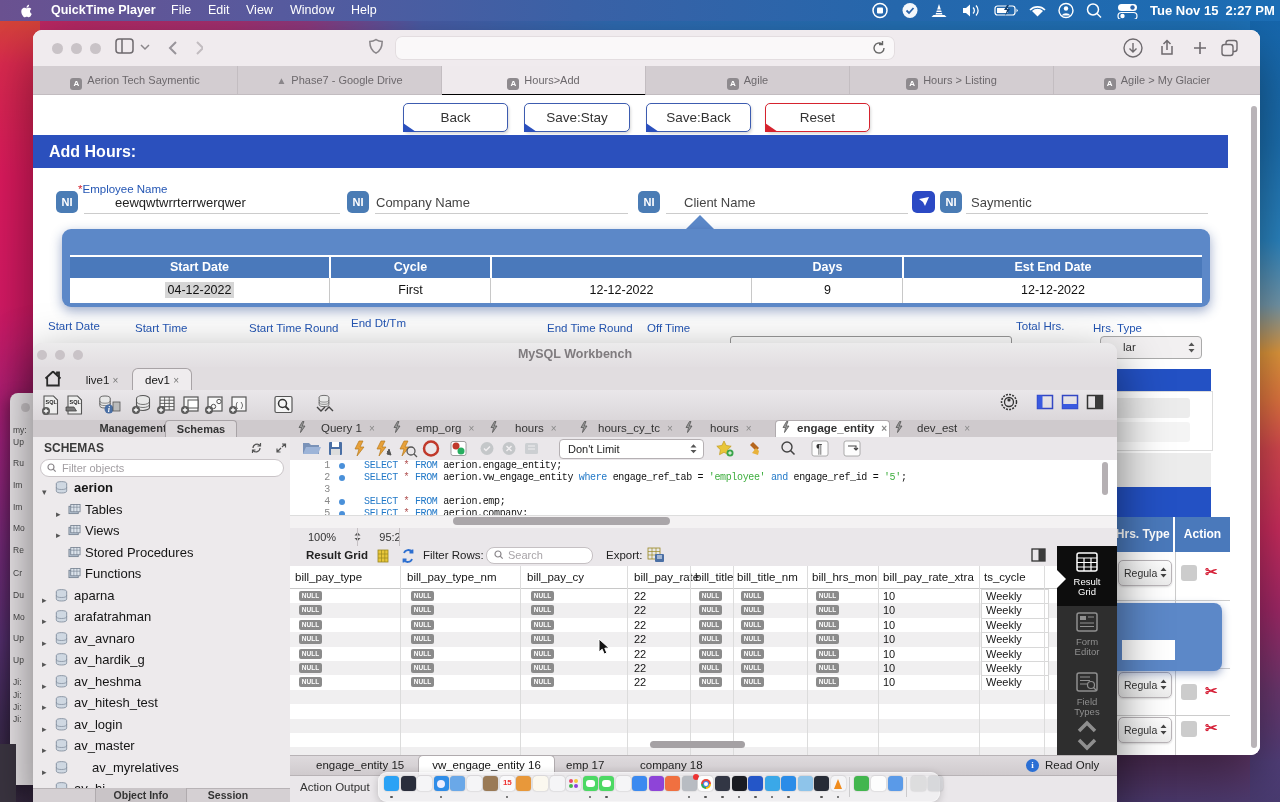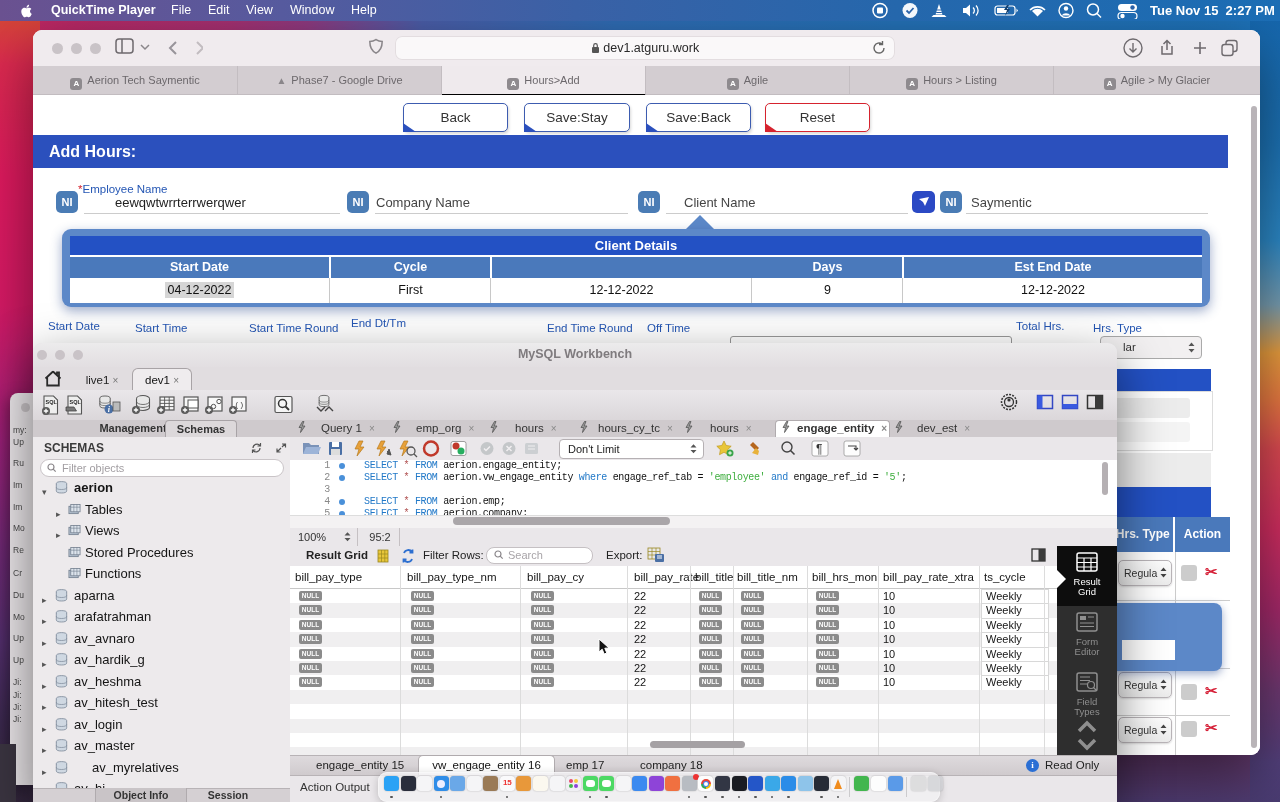--- a/index.html
+++ b/index.html
@@ -66,24 +66,20 @@
    <rect x="3" y="3" width="17" height="14" rx="3" fill="none" stroke="#6e6a6e" stroke-width="1.5"></rect>
    <line x1="9" y1="3" x2="9" y2="17" stroke="#6e6a6e" stroke-width="1.5"></line>
    <path d="M28 9 l4 4 4 -4" fill="none" stroke="#8a868a" stroke-width="1.5"></path>
    <path d="M63 6 l-6 6 6 6" fill="none" stroke="#98949a" stroke-width="2"></path>
    <path d="M84 6 l6 6 -6 6" fill="none" stroke="#c2bcc0" stroke-width="2"></path>
   </svg>
   <svg class="abs" style="left:335px;top:8px;" width="16" height="17" viewBox="0 0 20 22">
    <path d="M10 2 C13 4 16 4.5 18 4.5 C18 12 15 17 10 19.5 C5 17 2 12 2 4.5 C4 4.5 7 4 10 2 Z" fill="none" stroke="#8a868a" stroke-width="2"></path>
   </svg>
   <div class="abs" style="left:362px;top:6px;width:500px;height:24px;background:#faf8f9;border-radius:7px;box-shadow:inset 0 0 0 1px #e3dde0;"></div>
-  <div class="abs" style="left:362px;top:6px;width:500px;height:24px;text-align:center;font-size:12.5px;color:#2a2a2a;line-height:24px;"><svg width="9" height="12" viewBox="0 0 9 12" style="vertical-align:-2px;">
-          <rect x="1" y="5" width="7" height="6" rx="1" fill="#555"></rect>
-          <path d="M2.7 5 v-1.5 a1.8 1.8 0 0 1 3.6 0 V5" fill="none" stroke="#555" stroke-width="1.2"></path>
-        </svg> dev1.atguru.work</div>
   <svg class="abs" style="left:838px;top:10px;" width="16" height="16" viewBox="0 0 16 16">
    <path d="M13 8 a5 5 0 1 1 -1.8 -3.8 M11.5 1 l0 3.5 -3.5 0" fill="none" stroke="#666" stroke-width="1.4"></path>
   </svg>
   <svg class="abs" style="left:1090px;top:8px;" width="130" height="21" viewBox="0 0 130 21">
    <circle cx="10" cy="10" r="9" fill="none" stroke="#6e6a6e" stroke-width="1.4"></circle>
    <path d="M10 5 l0 9 M6.5 10.5 l3.5 3.5 3.5 -3.5" fill="none" stroke="#6e6a6e" stroke-width="1.4"></path>
    <path d="M39 8 l0 8 10 0 0 -8" fill="none" stroke="#6e6a6e" stroke-width="1.5"></path>
    <path d="M44 12 l0 -9 M40.5 6 l3.5 -3.5 3.5 3.5" fill="none" stroke="#6e6a6e" stroke-width="1.5"></path>
    <path d="M71 10 l12 0 M77 4 l0 12" fill="none" stroke="#6e6a6e" stroke-width="1.6"></path>
    <rect x="103" y="2.5" width="11" height="11" rx="2.5" fill="none" stroke="#6e6a6e" stroke-width="1.4"></rect>
@@ -118,21 +114,20 @@
   <div class="ptxt" style="left:343px;top:100px;">Company Name</div>
   <div class="ptxt" style="left:651px;top:100px;">Client Name</div>
   <div class="ptxt" style="left:938px;top:100px;">Saymentic</div>
   <div class="uline" style="left:51px;top:118px;width:256px;"></div>
   <div class="uline" style="left:342px;top:118px;width:253px;"></div>
   <div class="uline" style="left:633px;top:118px;width:242px;"></div>
   <div class="uline" style="left:933px;top:118px;width:242px;"></div>
 
   <div class="abs" style="left:651px;top:120px;width:0;height:0;border-left:16px solid transparent;border-right:16px solid transparent;border-bottom:16px solid #5c88c8;"></div>
   <div class="abs" style="left:29px;top:134px;width:1148px;height:78px;background:#5c88c8;border-radius:9px;box-shadow:0 4px 12px rgba(40,70,140,.45);"></div>
-  <div class="abs" style="left:37px;top:141px;width:1132px;height:20px;background:#2351c4;color:#fff;font-weight:bold;font-size:13px;text-align:center;line-height:20px;">Client Details</div>
   <div class="abs" style="left:37px;top:160px;width:1132px;height:2px;background:#fff;"></div>
   <div class="abs" style="left:37px;top:162px;width:1132px;height:21px;background:#4a79bb;">
     <div class="abs" style="left:0;top:0;width:259px;height:21px;border-right:2px solid #fff;color:#fff;font-weight:bold;font-size:12.5px;text-align:center;line-height:21px;">Start Date</div>
     <div class="abs" style="left:261px;top:0;width:159px;height:21px;border-right:2px solid #fff;color:#fff;font-weight:bold;font-size:12.5px;text-align:center;line-height:21px;">Cycle</div>
     <div class="abs" style="left:683px;top:0;width:149px;height:21px;border-right:2px solid #fff;color:#fff;font-weight:bold;font-size:12.5px;text-align:center;line-height:21px;">Days</div>
     <div class="abs" style="left:834px;top:0;width:298px;height:21px;color:#fff;font-weight:bold;font-size:12.5px;text-align:center;line-height:21px;">Est End Date</div>
   </div>
   <div class="abs" style="left:37px;top:183px;width:1132px;height:25px;background:#fff;">
     <div class="abs" style="left:0;top:0;width:259px;height:25px;border-right:1px solid #c8c8c8;text-align:center;line-height:25px;font-size:12.5px;color:#111;"><span style="background:#d6d6d6;padding:1px 3px;">04-12-2022</span></div>
     <div class="abs" style="left:261px;top:0;width:159px;height:25px;border-right:1px solid #c8c8c8;text-align:center;line-height:25px;font-size:12.5px;color:#111;">First</div>
@@ -591,21 +586,21 @@
         <span style="position:absolute;left:28px;width:12px;text-align:right;color:#888;">5</span>
         <span style="position:absolute;left:49px;top:2.5px;width:6px;height:6px;border-radius:50%;background:#4a90d9;"></span>
         <span style="position:absolute;left:74px;white-space:pre;"><span style="color:#2279c8;">SELECT</span> <span style="color:#b05050;">*</span> <span style="color:#2279c8;">FROM</span> aerion.company;</span>
       </div>
     </div>
  <div class="abs" style="left:1069px;top:119px;width:6px;height:33px;background:#b5b0b3;border-radius:3px;"></div>
  <div class="abs" style="left:257px;top:172px;width:827px;height:13px;background:#f4f2f3;border-top:1px solid #ddd;"></div>
  <div class="abs" style="left:420px;top:174px;width:217px;height:8px;background:#aaa6a9;border-radius:4px;"></div>
 
  <div class="abs" style="left:257px;top:185px;width:827px;height:18px;background:#eae7ea;border-bottom:1px solid #c5c0c3;font-size:11px;color:#333;">
-   <span style="margin-left:8px;line-height:18px;">100%</span>
+   <span style="margin-left:18px;line-height:18px;">100%</span>
    <svg style="margin-left:14px;vertical-align:-2px;" width="9" height="12" viewBox="0 0 9 12">
         <path d="M1.5 4.5 l3 -3.2 3 3.2 Z M1.5 7 l3 3.2 3 -3.2 Z" fill="#555"></path>
       </svg>
    <span style="margin-left:14px;line-height:18px;">95:2</span>
  </div>
  <div class="abs" style="left:324px;top:185px;width:1px;height:18px;background:#c5c0c3;"></div>
  <div class="abs" style="left:366px;top:185px;width:1px;height:18px;background:#c5c0c3;"></div>
 
  <div class="abs" style="left:257px;top:203px;width:827px;height:20px;background:#eae7ea;border-bottom:1px solid #c5c0c3;"></div>
  <div class="abs" style="left:273px;top:206px;font-size:11.5px;font-weight:bold;color:#222;">Result Grid</div>

